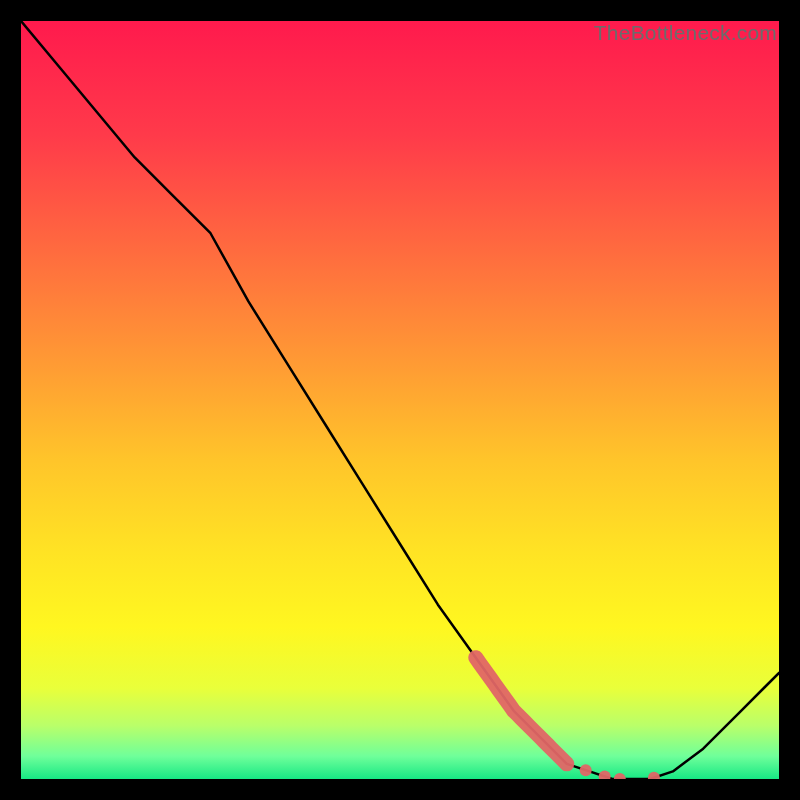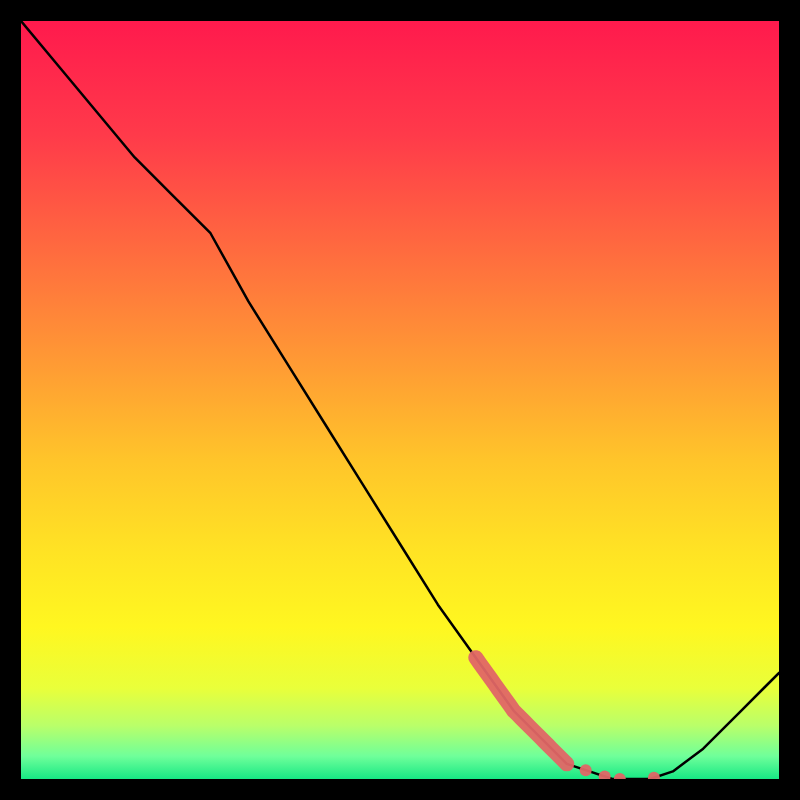--- a/index.html
+++ b/index.html
@@ -64,13 +64,14 @@
     <g id="hiband-group">
         <path d="M 454.8 636.72 L 458.59 642.026 L 462.38 647.332 L 466.17 652.638 L 469.96 657.944 L 473.75 663.25 L 477.54 668.556 L 481.33 673.862 L 485.12 679.168 L 488.91 684.474 L 492.7 689.78 L 496.49 693.57 L 500.2799999999999 697.3599999999999 L 504.07000000000005 701.15 L 507.85999999999996 704.9399999999999 L 511.65 708.7299999999999 L 515.4399999999999 712.52 L 519.2299999999999 716.31 L 523.02 720.1 L 526.81 723.89 L 530.6 727.68 L 534.39 731.47 L 538.18 735.26 L 541.97 739.05 L 545.76 742.84" fill="none" stroke="#e06666" stroke-width="15" stroke-linecap="round" opacity="0.95"></path>
       </g>
     <g id="dots-group">
         <circle cx="564.71" cy="749.1566666666666" r="6" fill="#e06666" opacity="0.95"></circle>
         <circle cx="583.66" cy="755.4733333333334" r="6" fill="#e06666" opacity="0.95"></circle>
         <circle cx="598.82" cy="758" r="6" fill="#e06666" opacity="0.95"></circle>
         <circle cx="632.93" cy="756.7366666666667" r="6" fill="#e06666" opacity="0.95"></circle>
       </g>
   </svg>
+  <div class="watermark">TheBottleneck.com</div>
 </div>
 
 </body></html>

